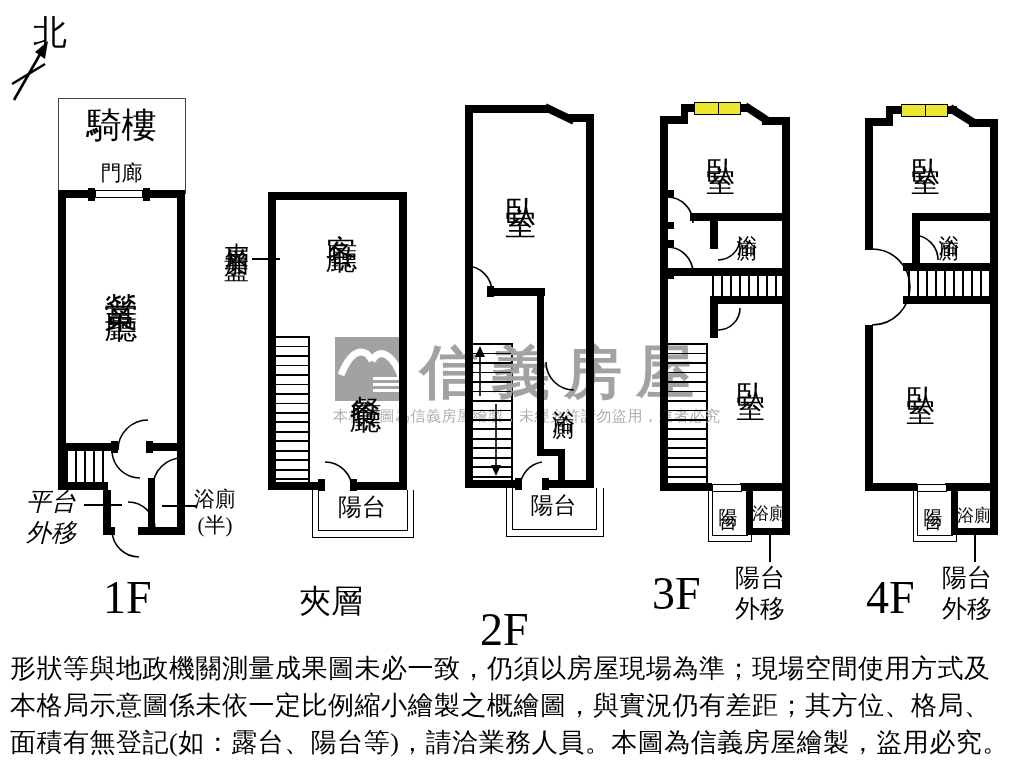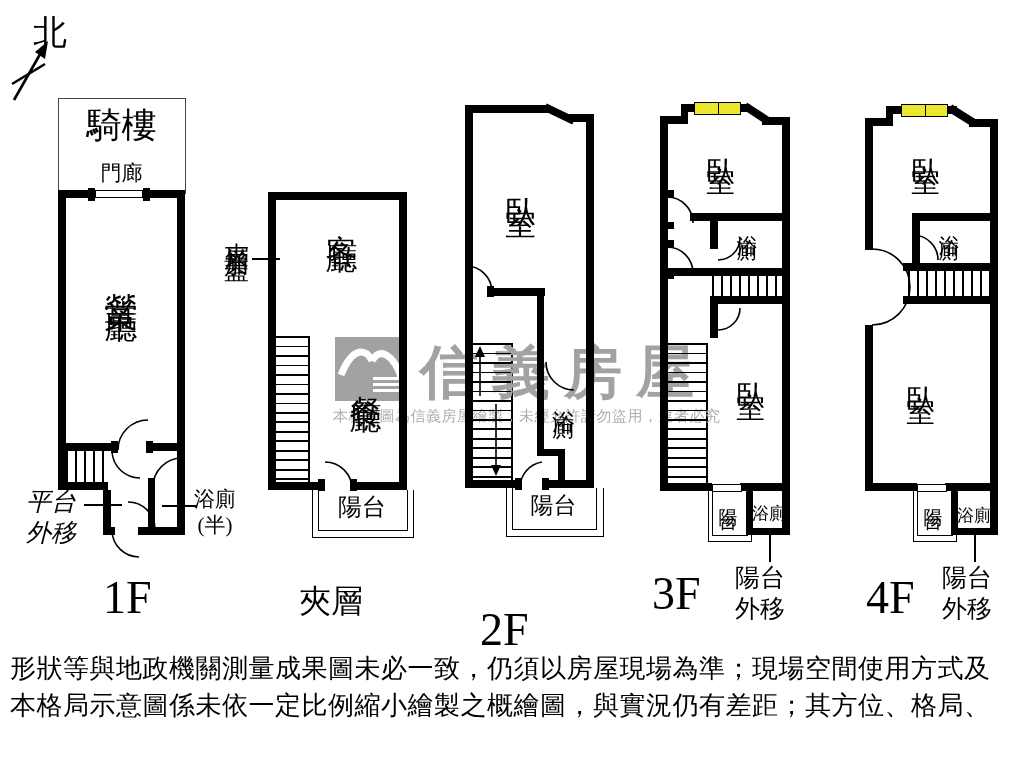--- a/index.html
+++ b/index.html
@@ -228,15 +228,16 @@
     <div class="lbl" style="left:956px;top:506px;width:36px;text-align:center;font-size:17px;">浴廁</div>
     <div class="ptr" style="left:974px;top:534px;height:28px;"></div>
     <div class="lbl pl" style="left:942px;top:562px;font-size:25px;line-height:31px;">陽台
 外移</div>
     <div class="lbl" style="left:866px;top:572px;font-size:46px;">4F</div>
   </div>
 
   <div class="abs" style="left:10px;top:650px;width:1008px;font-size:26px;line-height:37px;letter-spacing:0.5px;z-index:4;">
     <div>形狀等與地政機關測量成果圖未必一致，仍須以房屋現場為準；現場空間使用方式及</div>
     <div>本格局示意圖係未依一定比例縮小繪製之概繪圖，與實況仍有差距；其方位、格局、</div>
+    <div>面積有無登記(如：露台、陽台等)，請洽業務人員。本圖為信義房屋繪製，盜用必究。</div>
   </div>
 
 </div>
 
 </body></html>

